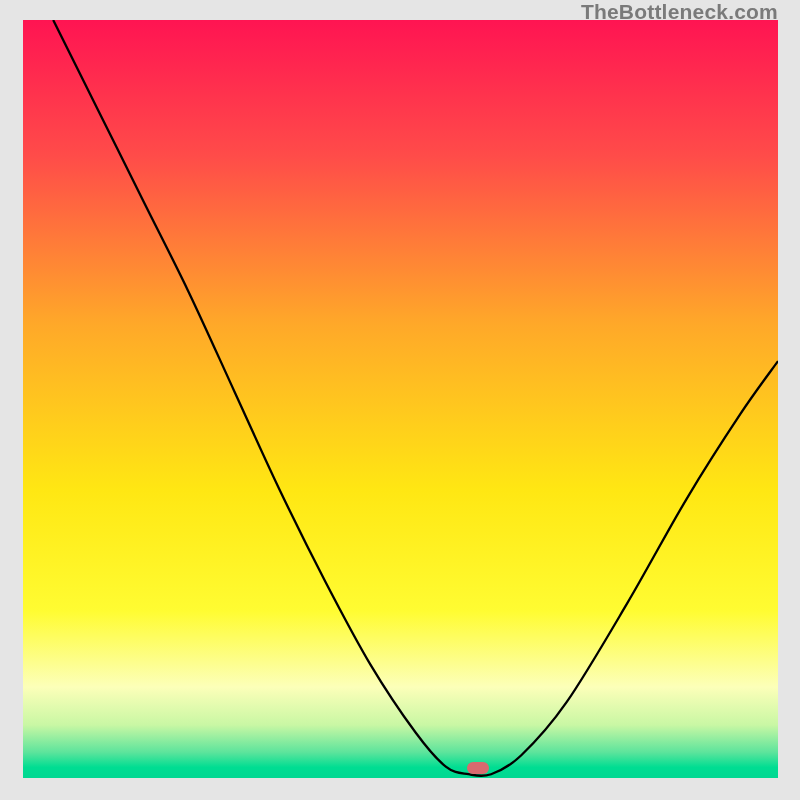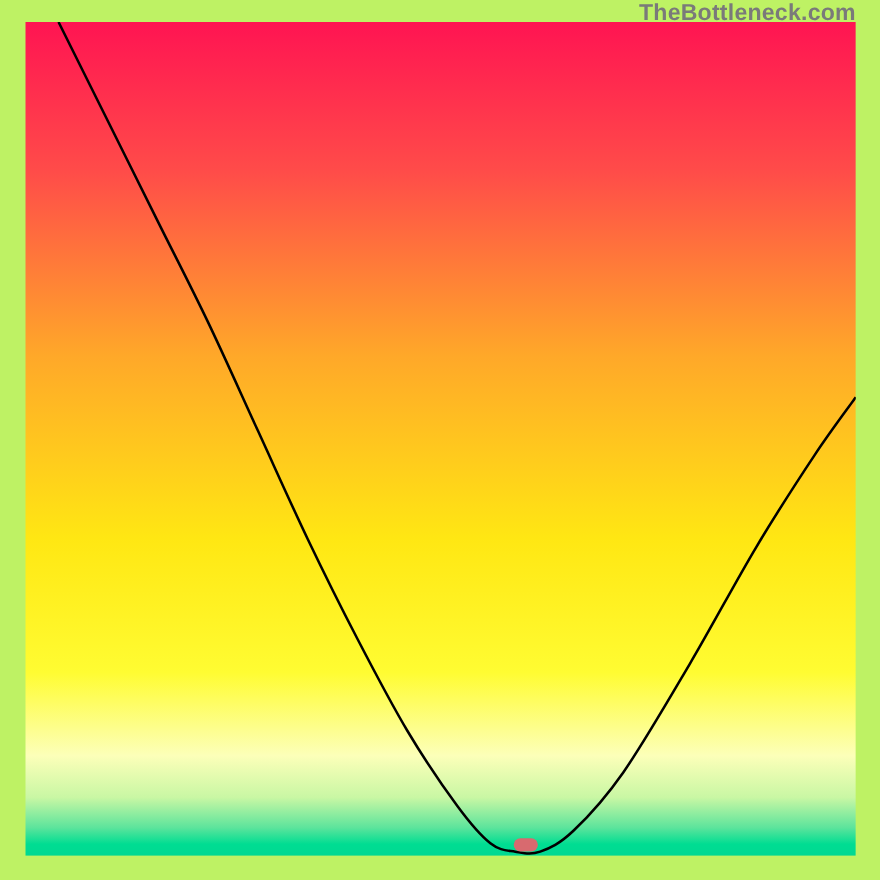--- a/index.html
+++ b/index.html
@@ -9,21 +9,21 @@
     height: 800px;
     background: #000;
     overflow: hidden;
   }
   .frame {
     position: absolute;
     left: 0;
     top: 0;
     width: 800px;
     height: 800px;
-    background: #bef264;
+    background: #e5e5e5;
   }
   .plot {
     position: absolute;
     left: 23px;
     top: 20px;
     width: 755px;
     height: 758px;
   }
   .gradient {
     position: absolute;

